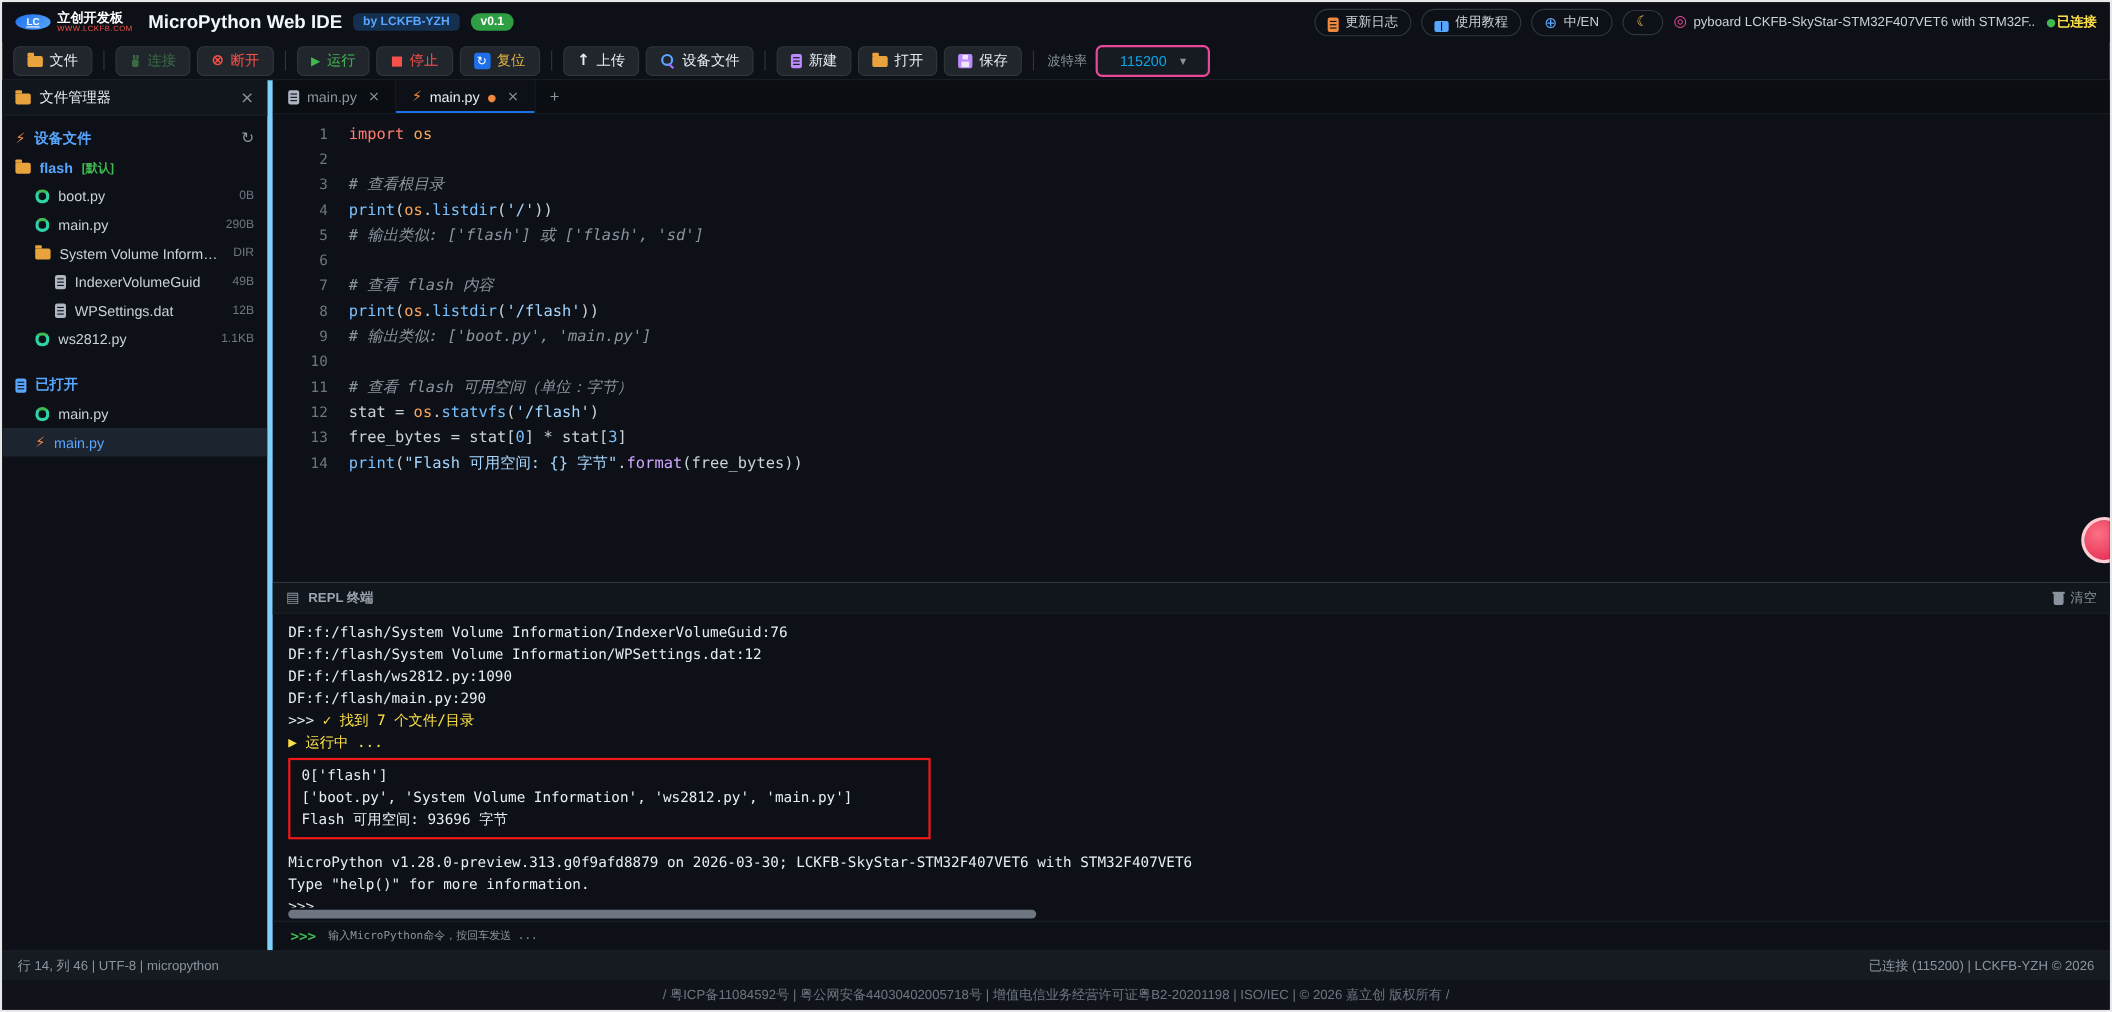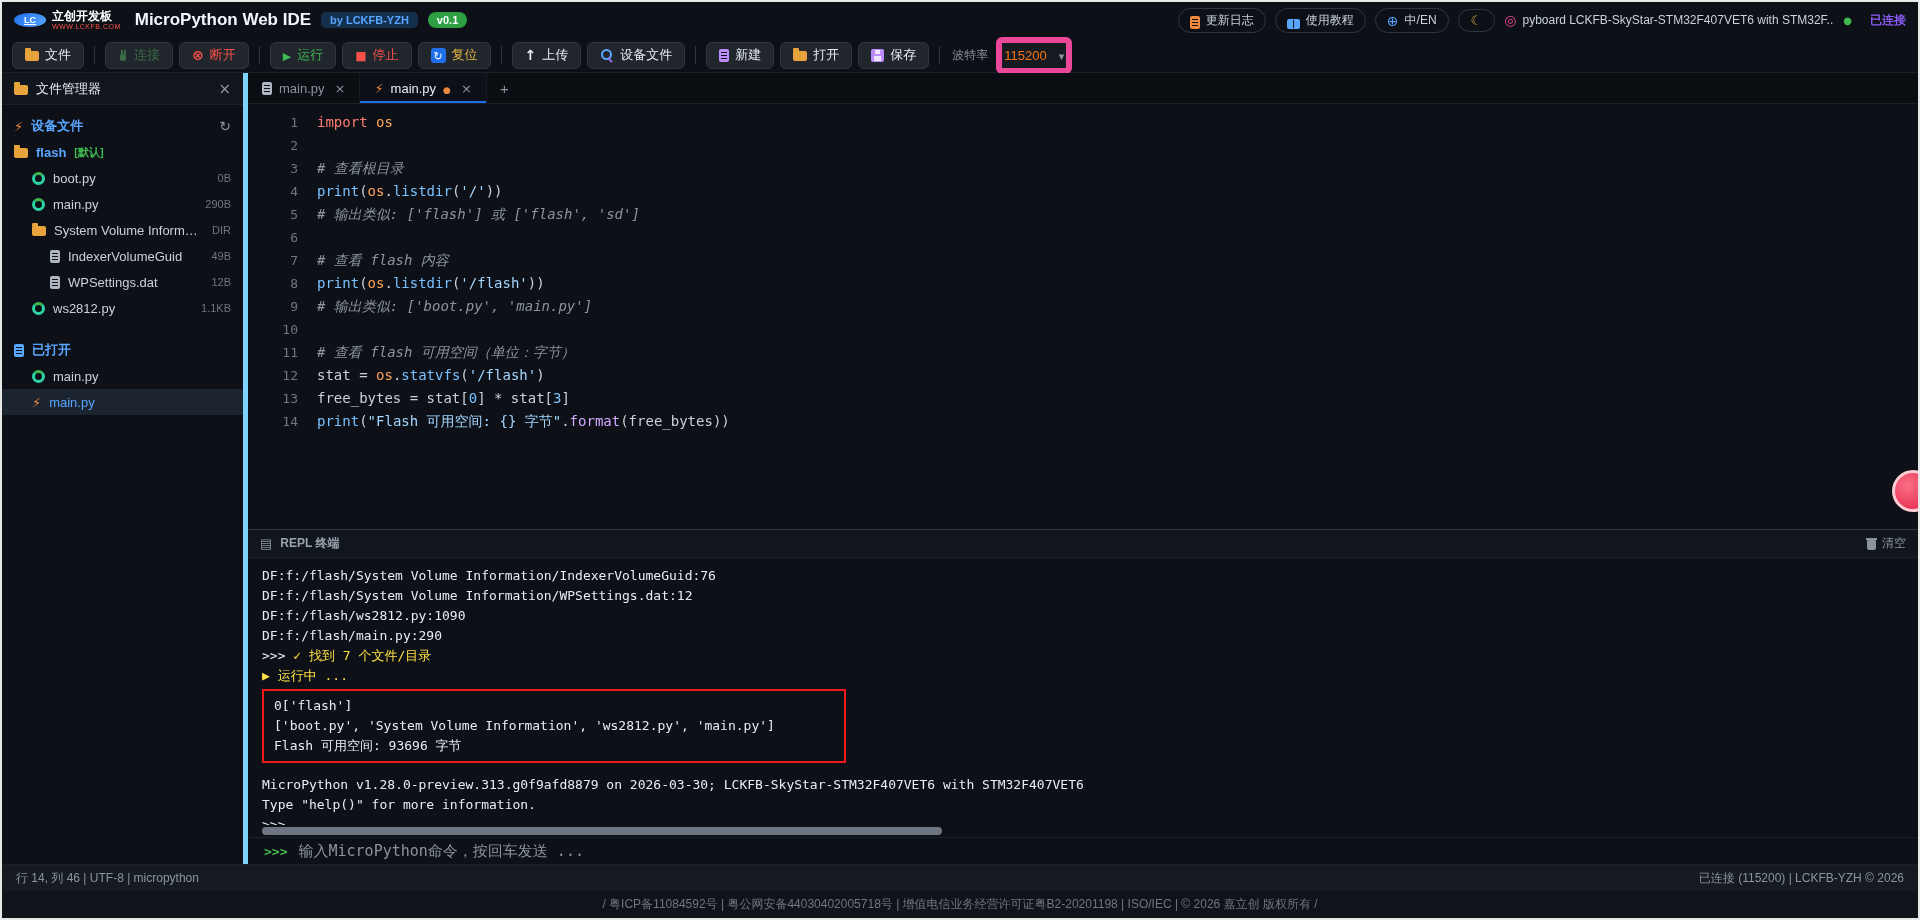--- a/index.html
+++ b/index.html
@@ -16,33 +16,33 @@
   .brand-name{font-size:12px;font-weight:bold;color:#ffffff;}
   .brand-site{font-size:7px;color:#f85149;letter-spacing:.5px;}
   .hdr-title{font-size:17px;font-weight:bold;color:#f0f6fc;margin-left:4px;}
   .badge-by{background:#15304f;color:#58a6ff;font-size:11px;font-weight:bold;padding:2px 9px;border-radius:5px;}
   .badge-ver{background:#2ea043;color:#fff;font-size:11px;font-weight:bold;padding:2px 9px;border-radius:10px;}
   .hdr-right{margin-left:auto;display:flex;align-items:center;gap:9px;}
   .pill{display:flex;align-items:flex-end;gap:6px;border:1px solid #30363d;border-radius:14px;padding:3px 11px;
         font-size:12px;color:#c9d1d9;background:transparent;}
   .pill.round{border-radius:14px;padding:3px 12px;}
   .dev{display:flex;align-items:center;gap:6px;font-size:12px;color:#c9d1d9;max-width:330px;white-space:nowrap;overflow:hidden;}
-  .conn{display:flex;align-items:center;gap:18px;color:#8b5cf6;font-size:12px;font-weight:bold;}
+  .conn{display:flex;align-items:center;gap:1px;color:#fde047;font-size:12px;font-weight:bold;}
 
   
   .tbar{height:34px;display:flex;align-items:center;gap:6px;padding:0 10px;border-bottom:1px solid #1b2129;flex:none;text-align:right;}
   .btn{display:flex;align-items:center;gap:6px;background:#21262d;border:1px solid #30363d;border-radius:6px;
        padding:0 12px;font-size:13px;color:#e6edf3;height:25px;cursor:default;}
   .btn.green{color:#3fb950}.btn.red{color:#f85149}.btn.yellow{color:#e3b341}
   .btn.dim{color:#3a6b45;}
   .vsep{width:1px;height:18px;background:#30363d;margin:0 4px;}
   .baud{display:flex;align-items:center;gap:8px;margin-left:2px;}
   .baud-label{color:#8b949e;font-size:12px;}
-  .select{display:flex;align-items:center;gap:12px;background:#161b22;border:6px solid #ec4899;border-radius:6px;
-          padding:0 2px;height:25px;font-size:13px;color:#f97316;}
+  .select{display:flex;align-items:center;gap:12px;background:#161b22;border:2px solid #ec4899;border-radius:6px;
+          padding:0 20px;height:25px;font-size:13px;color:#0ea5e9;}
 
   
   .main{flex:1;display:flex;min-height:0;}
   .sidebar{width:241px;flex:none;border-right:5px solid #7dd3fc;display:flex;flex-direction:column;background:#0d1117;}
   .sb-head{height:31px;display:flex;align-items:center;gap:8px;padding:0 12px;color:#e6edf3;font-size:13px;
            background:#11151c;border-bottom:1px solid #1b2129;}
   .sb-close{margin-left:auto;color:#8b949e;font-size:15px;}
   .tree{padding:8px 0;overflow:hidden;}
   .tree-row{display:flex;align-items:center;gap:8px;height:26px;padding:0 12px;font-size:13px;color:#c9d1d9;}
   .tree-row.indent1{padding-left:30px;}
@@ -77,21 +77,21 @@
   .repl-clear{margin-left:auto;display:flex;align-items:center;gap:6px;color:#8b949e;font-size:12px;font-weight:normal;}
   .repl-out{flex:1;padding:8px 14px 0;font-family:"DejaVu Sans Mono",monospace;font-size:13px;color:#e6edf3;overflow:hidden;}
   .repl-line{height:20px;line-height:20px;white-space:pre;}
   .ok{color:#fde047;}
   .hl-box{border:2px solid #f01818;padding:5px 10px;margin:3px 0 12px 0;width:560px;}
   .hscroll{height:8px;flex:none;margin:2px 14px;position:relative;background:transparent;}
   .hscroll-thumb{position:absolute;left:0;top:0;height:8px;width:680px;background:#6e7681;border-radius:4px;}
   .repl-input{height:26px;flex:none;display:flex;align-items:center;gap:9px;padding:0 16px;border-top:1px solid #1b2129;
               font-family:"DejaVu Sans Mono",monospace;}
   .prompt{color:#3fb950;font-weight:bold;font-size:13px;}
-  input.cmd{flex:1;background:transparent;border:none;outline:none;color:#e6edf3;font-family:inherit;font-size:15px;}
+  input.cmd{flex:1;background:transparent;border:none;outline:none;color:#e6edf3;font-family:inherit;font-size:10px;}
   input.cmd::placeholder{color:#8b949e;}
 
   
   .statusbar{height:26px;flex:none;display:flex;align-items:center;padding:0 14px;background:#161b22;
              color:#8b949e;font-size:12px;border-top:1px solid #1b2129;}
   .status-right{margin-left:auto;}
   .footer{height:27px;flex:none;display:flex;align-items:center;justify-content:center;background:#10141a;
           color:#6e7681;font-size:12px;}
 
   .float-btn{position:absolute;right:-16px;top:468px;width:36px;height:36px;border-radius:50%;z-index:9;

